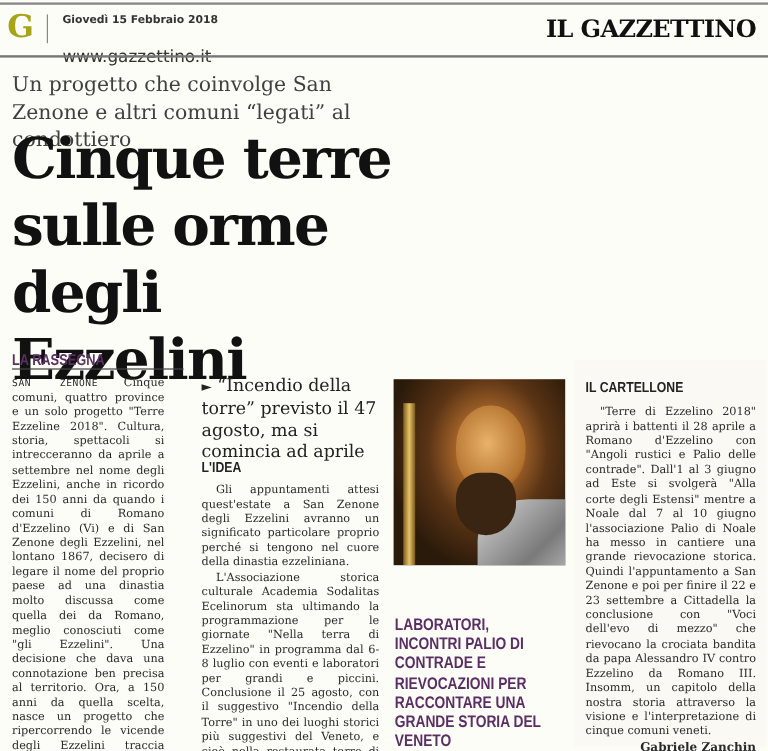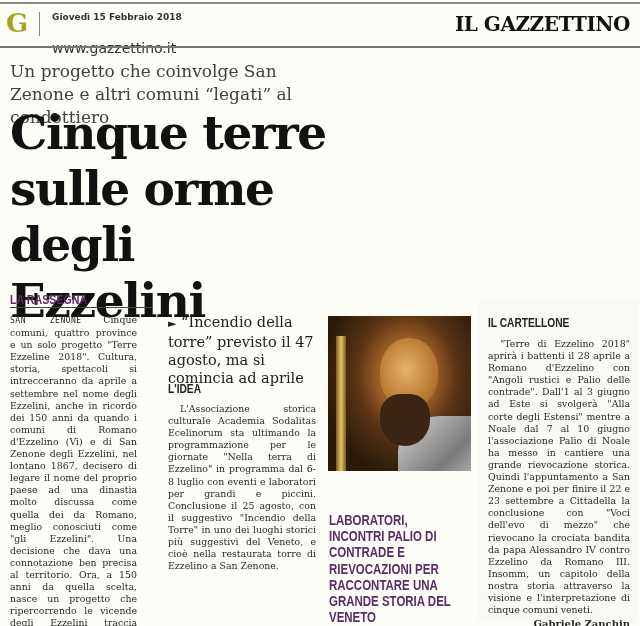--- a/index.html
+++ b/index.html
@@ -52,20 +52,21 @@
 </div>
 
 <div class="subhead">
   <span style="font-size:11px;">►</span>
   <span>“Incendio della torre” previsto il 47 agosto, ma si comincia ad aprile</span>
 </div>
 
 <div class="section-label" style="left:168px; top:382px; font-size:12px;">L'IDEA</div>
 
 <div class="col" style="left:168px; top:403px; width:148px;">
+  <span class="indent">Gli appuntamenti attesi quest'estate a San Zenone degli Ezzelini avranno un significato particolare proprio perché si tengono nel cuore della dinastia ezzeliniana.</span>
   <span class="indent">L'Associazione storica culturale Academia Sodalitas Ecelinorum sta ultimando la programmazione per le giornate "Nella terra di Ezzelino" in programma dal 6-8 luglio con eventi e laboratori per grandi e piccini. Conclusione il 25 agosto, con il suggestivo "Incendio della Torre" in uno dei luoghi storici più suggestivi del Veneto, e cioè nella restaurata torre di Ezzelino a San Zenone.</span>
 </div>
 
 <div class="photo" title="Portrait of Ezzelino in armor">
   <div class="staff"></div>
   <div class="armor"></div>
   <div class="head"></div>
   <div class="beard"></div>
 </div>
 

